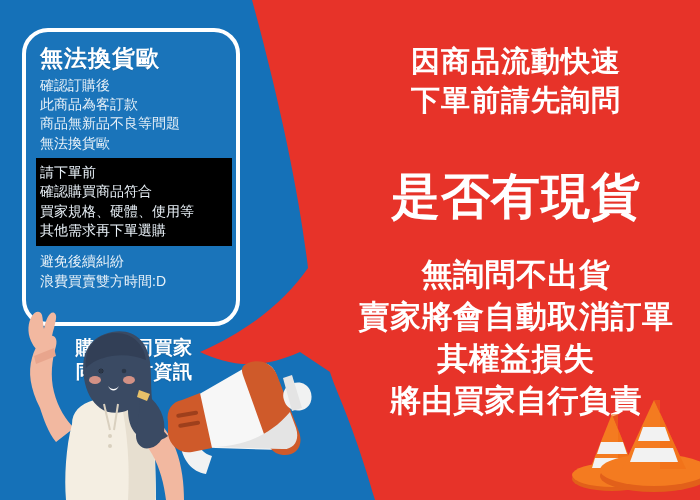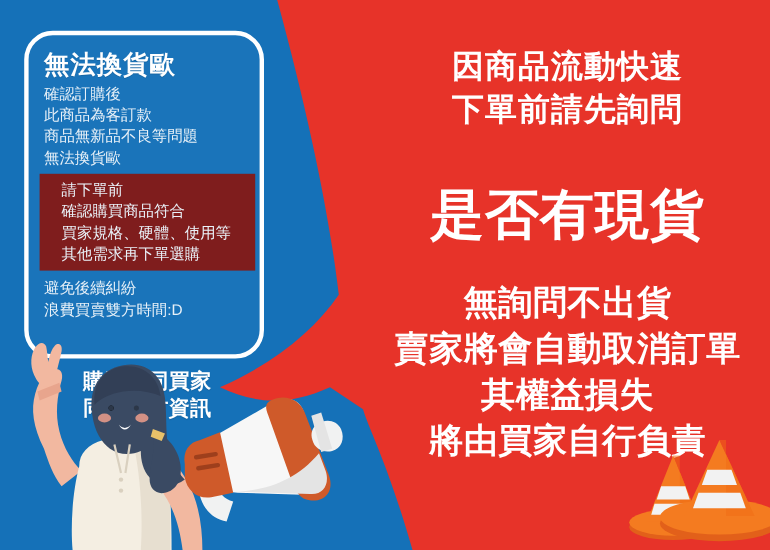--- a/index.html
+++ b/index.html
@@ -27,22 +27,22 @@
     color:#ffffff;font-weight:bold;font-size:23px;letter-spacing:1px;
     margin:6px 0 4px 14px;line-height:1.12;
     text-shadow:0 1px 0 rgba(0,0,0,.12);
   }
   .card-line{
     color:#e8f1f8;font-size:14px;line-height:1.38;margin-left:14px;
     white-space:nowrap;
   }
   #card-block-a{margin-bottom:5px;}
   #card-block-b{
-    background:#7f1d1d;margin:0 0 0 10px;width:196px;
-    padding:5px 0 6px 16px;box-sizing:border-box;
+    background:#000000;margin:0 0 0 10px;width:196px;
+    padding:5px 0 6px 0;box-sizing:border-box;
   }
   #card-block-b .card-line{margin-left:4px;color:#eaf2f9;}
   #card-block-c{margin-top:6px;}
 
   
   #pledge{
     position:absolute;left:34px;top:336px;width:200px;
     text-align:center;color:#ffffff;font-weight:bold;
     font-size:19px;line-height:1.28;letter-spacing:.5px;
     text-shadow:0 1px 1px rgba(0,0,0,.13);

